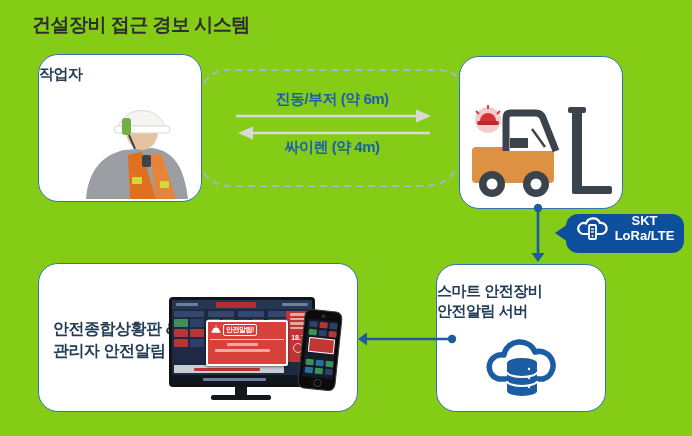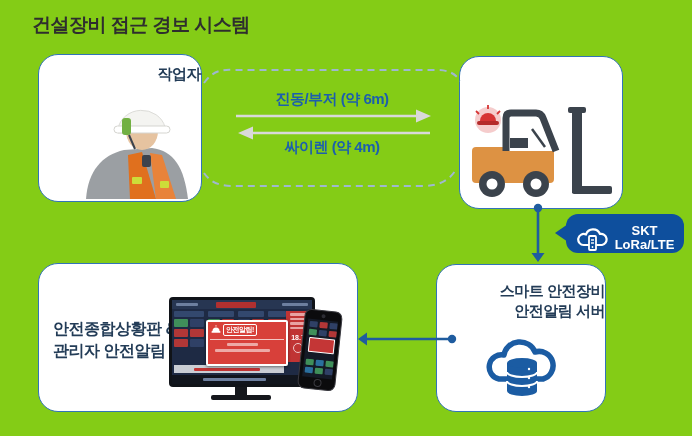--- a/index.html
+++ b/index.html
@@ -8,41 +8,41 @@
     font-family:"Liberation Sans","DejaVu Sans",sans-serif;overflow:hidden;
   }
   #page-title{
     position:absolute;left:32px;top:12px;font-size:19px;font-weight:bold;
     color:#2e2e2e;letter-spacing:-0.5px;
   }
   .node{
     position:absolute;background:#fff;border:1.6px solid #3273b8;border-radius:20px;
   }
   .node-label{
-    position:absolute;left:0;right:0;text-align:right;font-size:15px;font-weight:bold;
+    position:absolute;left:0;right:0;text-align:left;font-size:15px;font-weight:bold;
     color:#233c57;line-height:1.3;letter-spacing:-0.5px;
   }
   #worker-box{left:38px;top:54px;width:162px;height:146px;}
   #equipment-box{left:459px;top:56px;width:162px;height:151px;}
   #cloud-box{left:436px;top:264px;width:168px;height:146px;}
   #dashboard-box{left:38px;top:263px;width:318px;height:147px;}
   #dashboard-label{
     position:absolute;left:14px;top:54px;width:160px;text-align:left;
     font-size:16px;font-weight:bold;color:#233c57;line-height:1.35;letter-spacing:-0.5px;
   }
   .link-label{
     position:absolute;width:220px;text-align:center;font-size:15px;font-weight:bold;
     color:#1c5fad;letter-spacing:-0.5px;z-index:2;
   }
   #link-label-vibration{left:222px;top:90px;}
   #link-label-siren{left:222px;top:138px;}
   #connectors{position:absolute;left:0;top:0;z-index:1;}
   #skt-badge{
     position:absolute;left:566px;top:214px;width:118px;height:39px;background:#0e4f9d;
-    border-radius:12px;z-index:3;display:flex;align-items:flex-end;justify-content:center;gap:7px;
+    border-radius:12px;z-index:3;display:flex;align-items:flex-start;justify-content:center;gap:7px;
   }
   #skt-badge .pointer{
     position:absolute;left:-11px;top:10px;width:0;height:0;
     border-top:9px solid transparent;border-bottom:9px solid transparent;
     border-right:13px solid #0e4f9d;
   }
   #skt-badge .badge-text{
     color:#fff;font-size:13px;font-weight:bold;line-height:1.12;text-align:center;white-space:nowrap;
   }
   .abs{position:absolute;}

